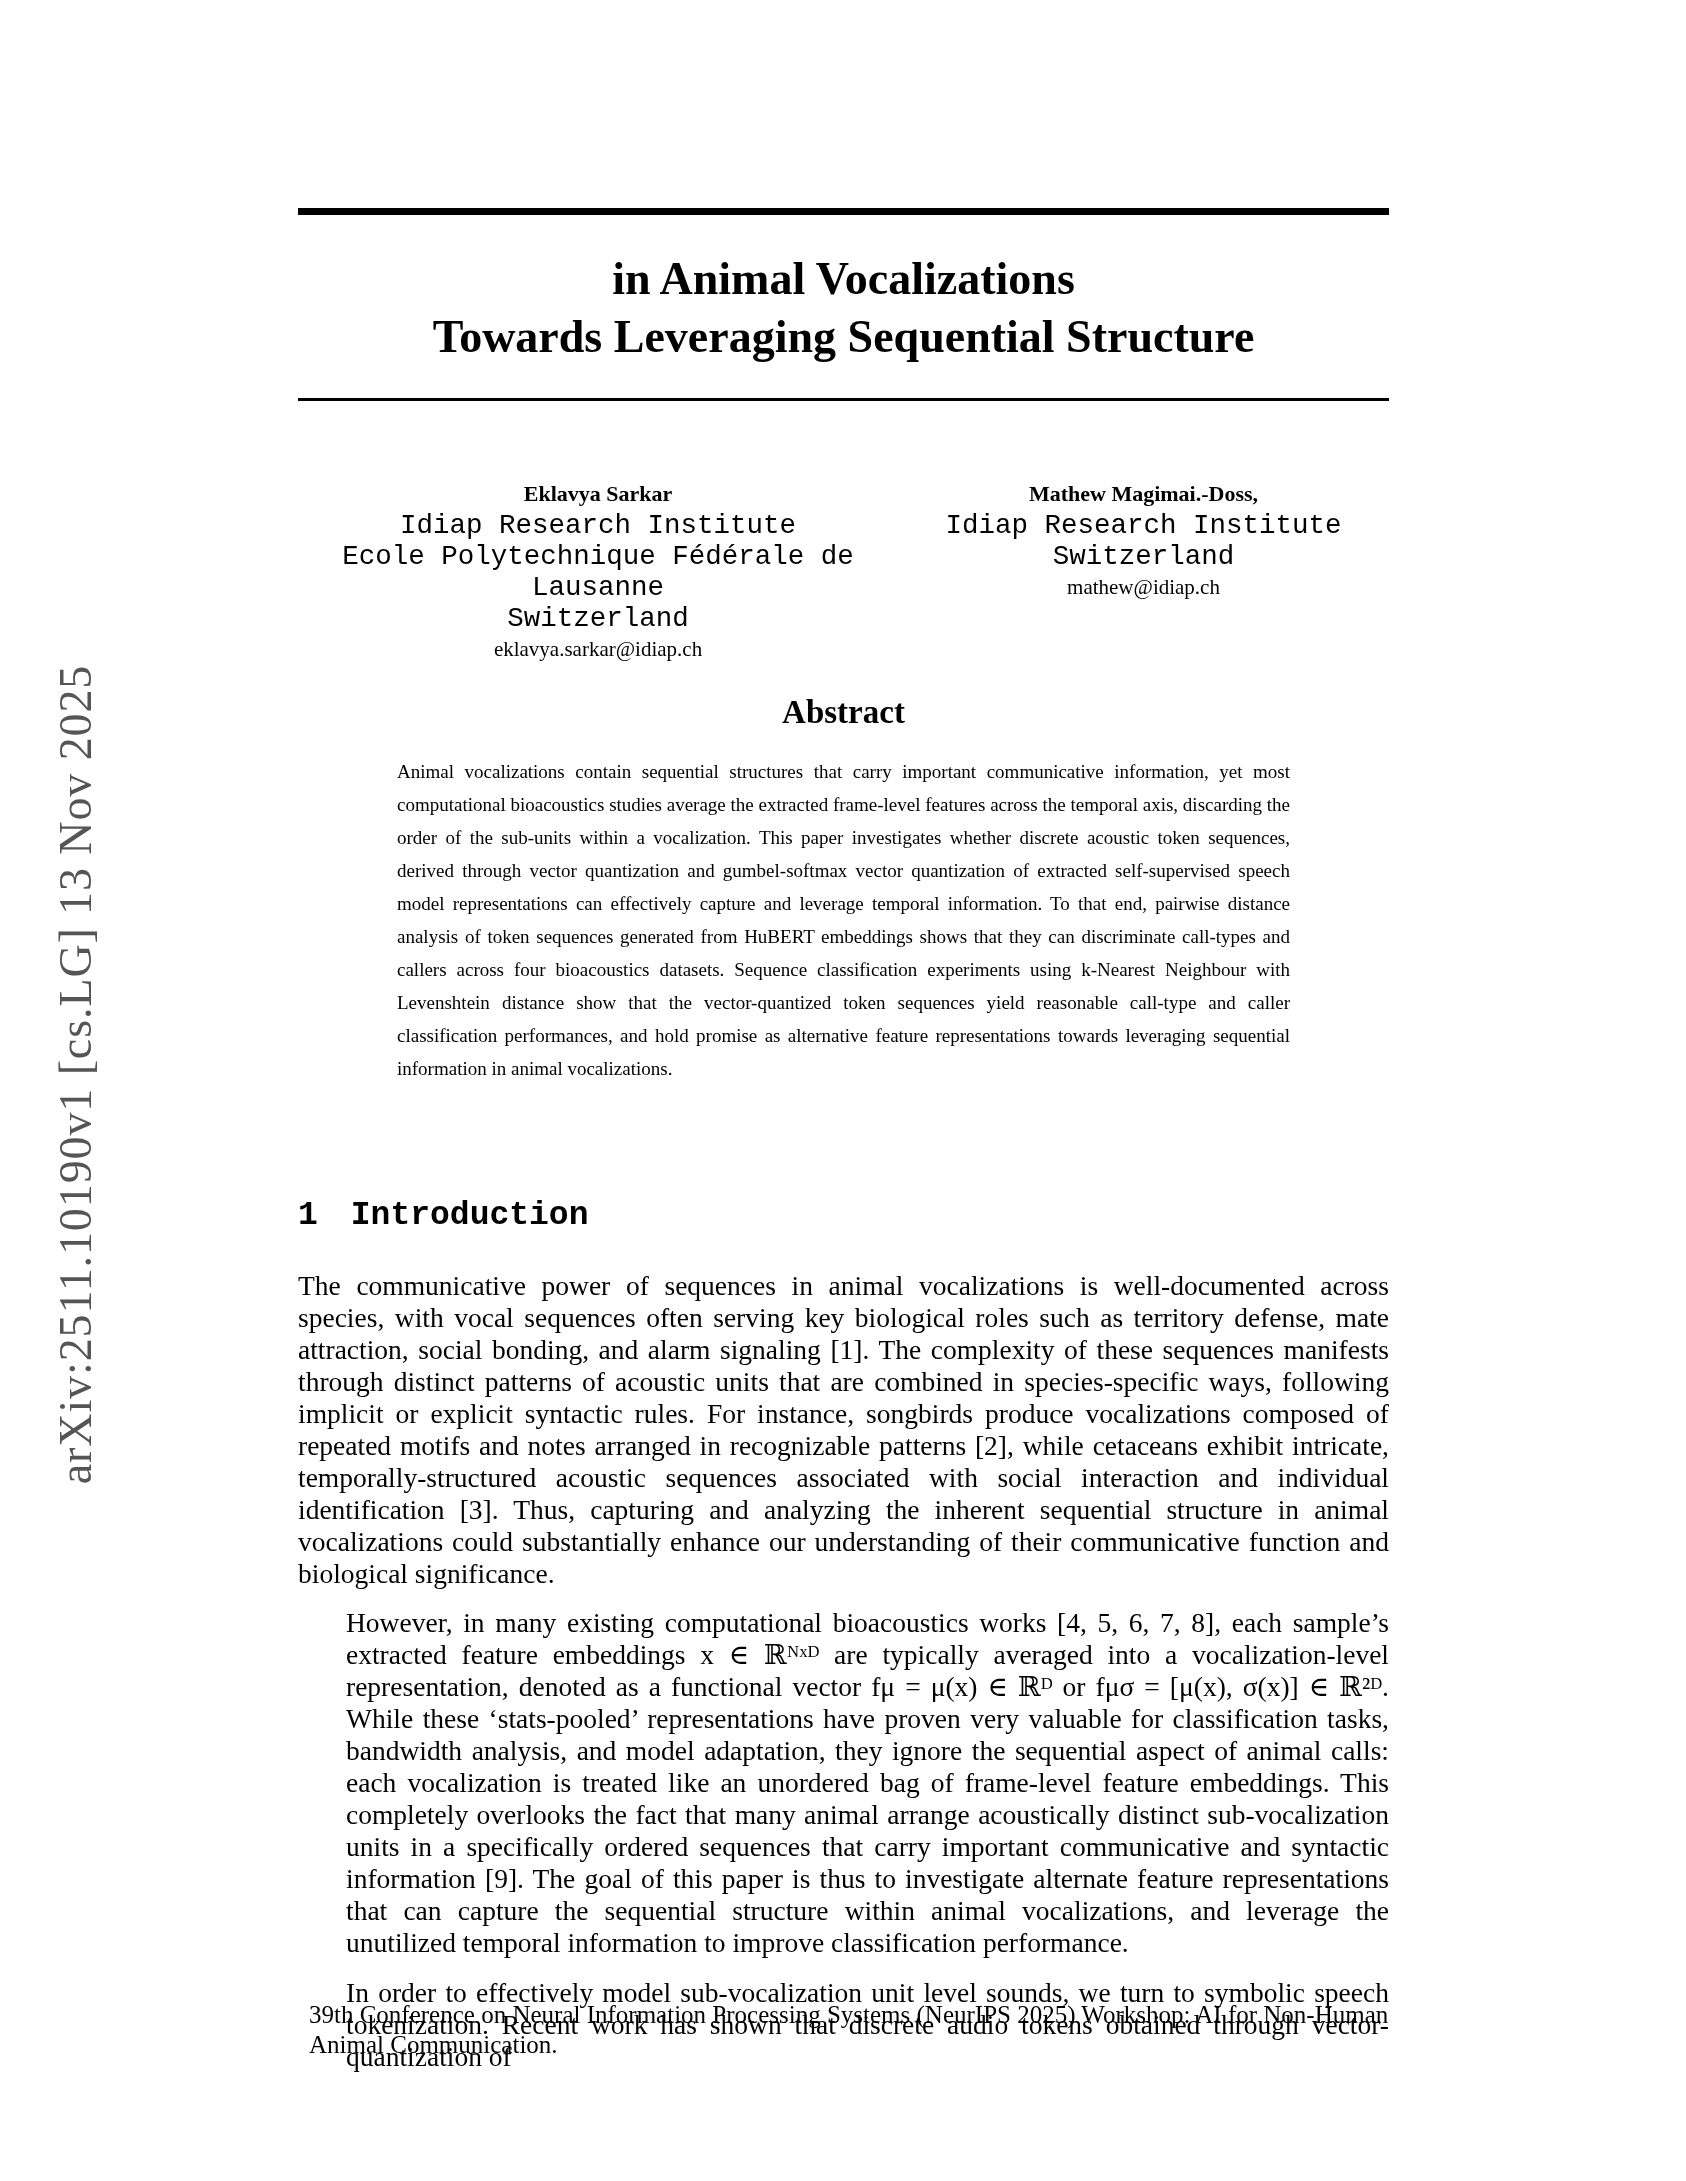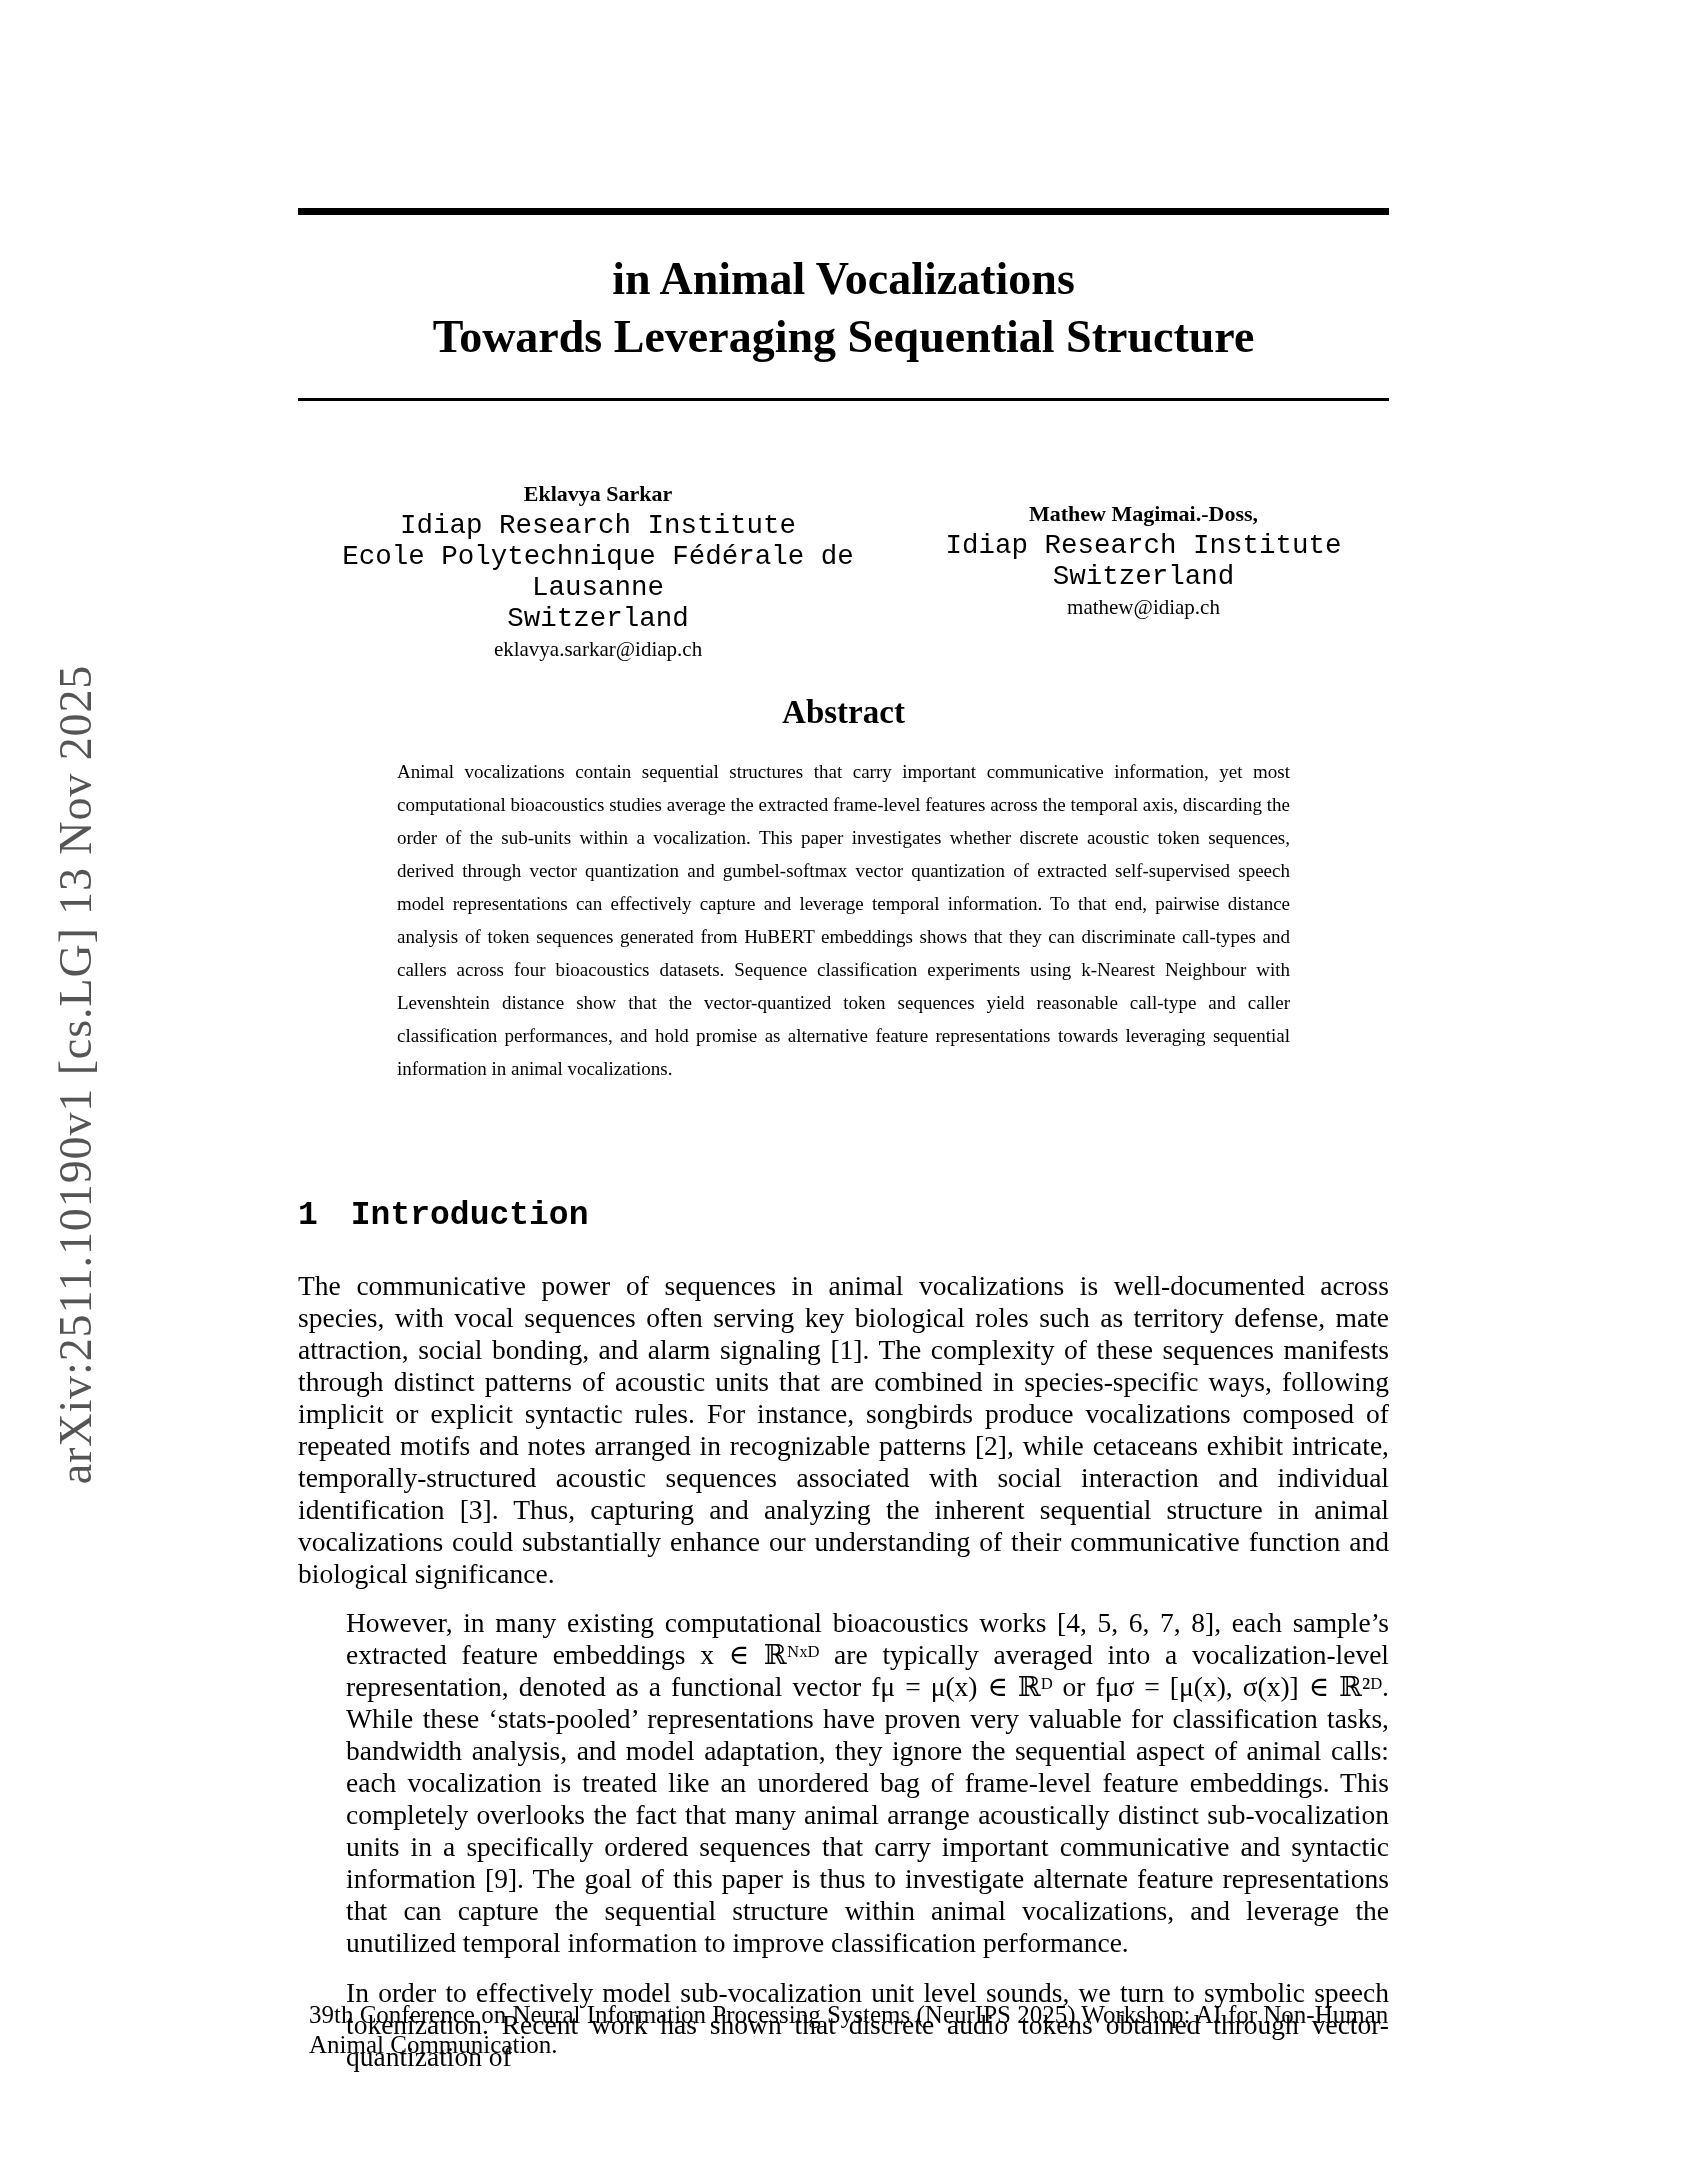--- a/index.html
+++ b/index.html
@@ -57,21 +57,21 @@
   }
 
   .authors {
     position: absolute;
     left: 298px;
     top: 478px;
     width: 1091px;
     display: flex;
   }
   .author-col-1 { width: 55%; text-align: center; }
-  .author-col-2 { width: 45%; text-align: center; margin-top: 20px; }
+  .author-col-2 { width: 45%; text-align: center; }
   .author-name { font-weight: bold; font-size: 22px; line-height: 32px; }
   .author-line { font-size: 27.5px; line-height: 31px; font-family: Liberation Mono, monospace; }
   .author-email {
     font-family: Liberation Serif, serif;
     font-size: 21px;
     line-height: 31px;
   }
 
   .abstract-heading {
     position: absolute;

